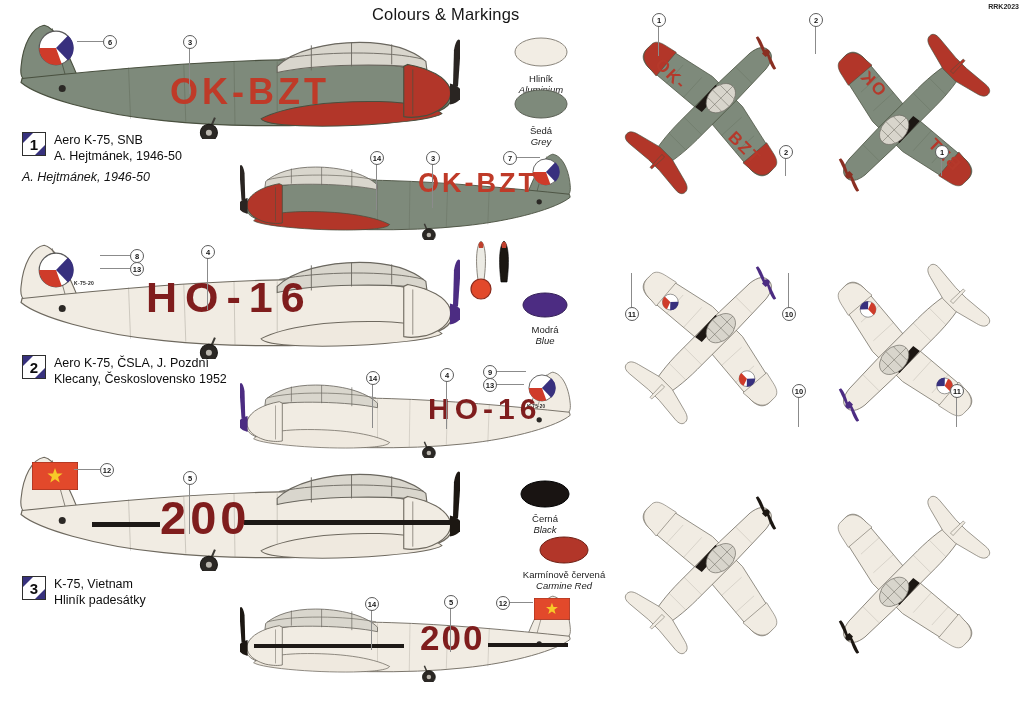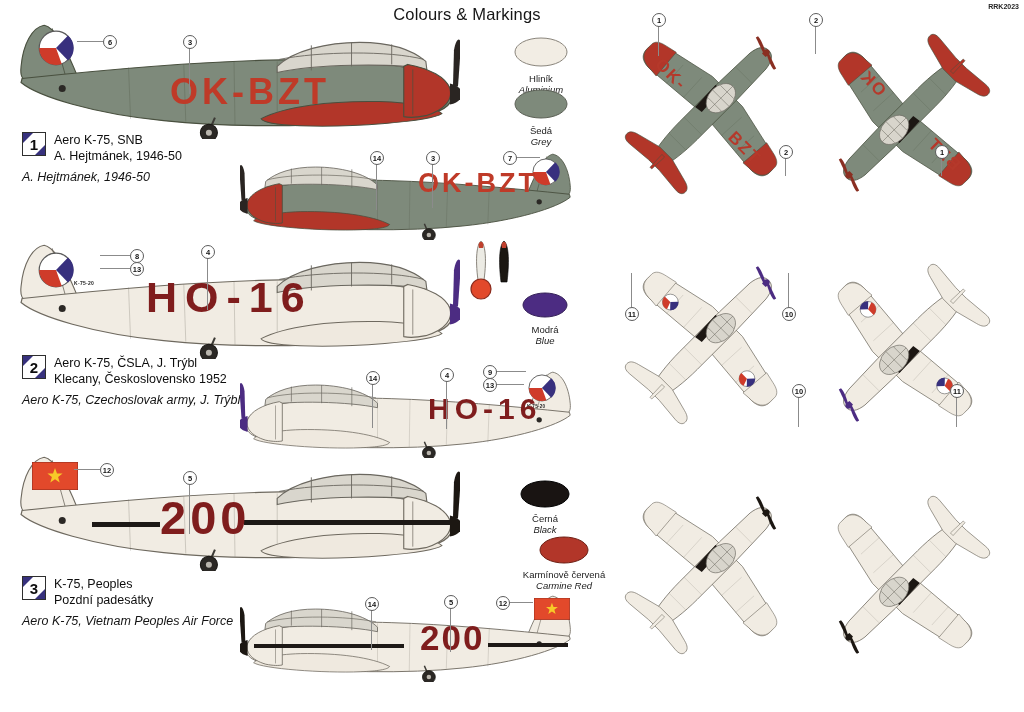--- a/index.html
+++ b/index.html
@@ -1,20 +1,20 @@
 <!DOCTYPE html>
 <html><head>
 <meta charset="utf-8">
 <style>
   html,body{margin:0;padding:0}
   body{width:1024px;height:712px;position:relative;background:#ffffff;
        font-family:"Liberation Sans",sans-serif;overflow:hidden;color:#111}
   .abs{position:absolute}
   
-  .title{position:absolute;left:372px;top:5px;width:190px;text-align:center;
+  .title{position:absolute;left:372px;top:5px;width:190px;text-align:left;
          font-size:16.5px;color:#161616;letter-spacing:.2px}
   .code{position:absolute;right:5px;top:3px;font-size:7px;font-weight:700;color:#262626}
   
   .tblock{position:absolute;width:240px}
   .trow{display:flex;gap:8px;align-items:flex-start;margin-bottom:4px}
   .numbox{width:22px;height:22px;position:relative;background:#fff;border:1px solid #2e2e2e;flex:0 0 auto}
   .numbox .d{position:absolute;inset:0;display:flex;align-items:center;justify-content:center;
              font-size:15px;font-weight:700;color:#0d0d0d;z-index:2}
   .numbox i{position:absolute;width:0;height:0;display:block}
   .numbox .w1{left:0;top:0;border-top:10px solid #37317d;border-right:10px solid transparent}
@@ -157,25 +157,24 @@
 </div>
 
 <div class="tblock" style="left:22px;top:355px">
   <div class="trow">
     <div class="numbox">
       <span class="d">2</span>
         <i class="w1"></i>
         <i class="w2"></i>
     </div>
     <div>
-      <div class="t1">Aero K-75, ČSLA, J. Trýbl</div>
+      <div class="t1">Aero K-75, ČSLA, J. Pozdní</div>
       <div class="t1">Klecany, Československo 1952</div>
     </div>
   </div>
-  <div class="t2">Aero K-75, Czechoslovak army, J. Trýbl</div>
 </div>
 
 <div class="prof s2" style="left:240px;top:368px">
   <svg class="psvg" viewBox="0 0 450 118" width="340" height="90">
     <g transform="translate(450,0) scale(-1,1)">
         <use href="#sideprof"></use>
       </g>
   </svg>
   <svg class="abs" style="left:288px;top:6px" width="28" height="28" viewBox="0 0 28 28">
     <use href="#roundel30" transform="scale(0.93)"></use>
@@ -197,25 +196,24 @@
 </div>
 
 <div class="tblock" style="left:22px;top:576px">
   <div class="trow">
     <div class="numbox">
       <span class="d">3</span>
         <i class="w1"></i>
         <i class="w2"></i>
     </div>
     <div>
-      <div class="t1">K-75, Peoples</div>
-      <div class="t1">Pozdní padesátky</div>
+      <div class="t1">K-75, Vietnam</div>
+      <div class="t1">Hliník padesátky</div>
     </div>
   </div>
-  <div class="t2">Aero K-75, Vietnam Peoples Air Force</div>
 </div>
 
 <div class="prof s3" style="left:240px;top:592px">
   <svg class="psvg" viewBox="0 0 450 118" width="340" height="90">
     <g transform="translate(450,0) scale(-1,1)">
         <use href="#sideprof"></use>
       </g>
   </svg>
   <svg class="abs" style="left:294px;top:6px" width="36" height="22" viewBox="0 0 36 22">
     <use href="#vnflag46" transform="scale(0.78)"></use>

